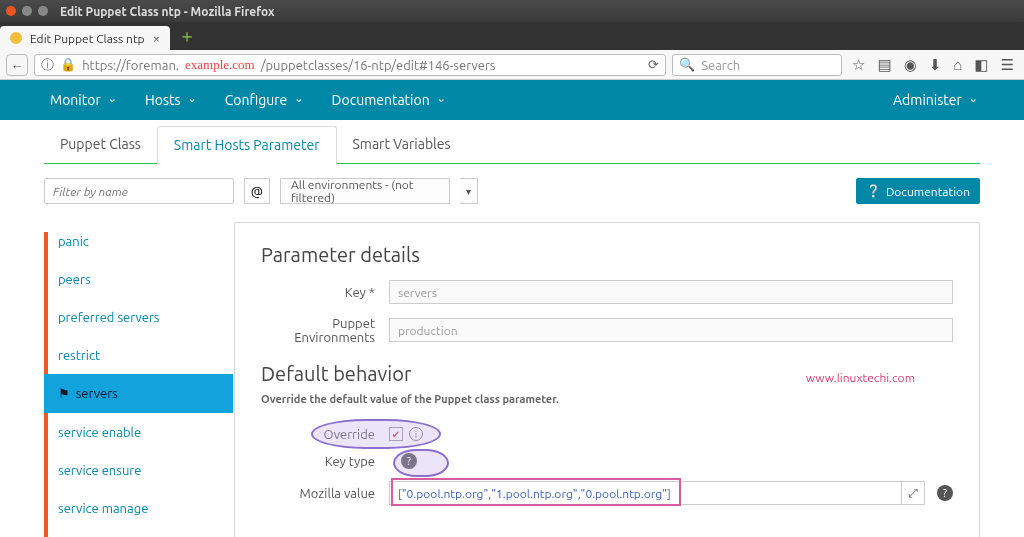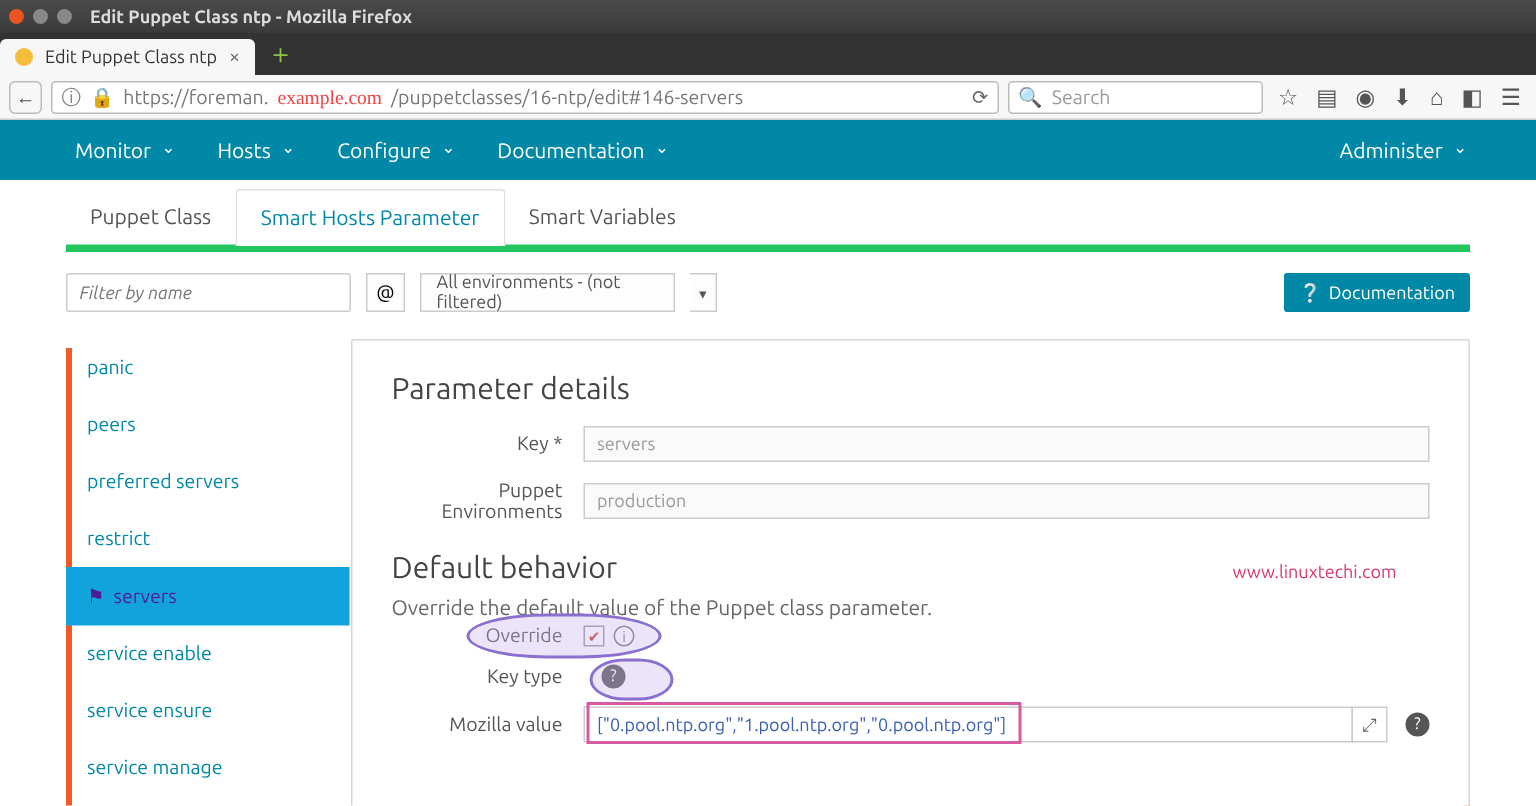--- a/index.html
+++ b/index.html
@@ -37,57 +37,57 @@
   .fm-nav .item { margin-right:28px; display:flex; align-items:center; gap:4px; cursor:pointer; }
   .fm-nav .spacer { flex:1; }
   .caret::after { content:"⌄"; font-size:11px; position:relative; top:-2px; margin-left:3px; }
 
   
   .content { position:absolute; top:40px; left:44px; right:44px; bottom:0; }
   .orange-edge { position:absolute; left:44px; top:152px; width:4px; height:380px; background:#f05a28; }
   .orange-edge-r { position:absolute; right:44px; top:152px; width:4px; height:380px; background:#f05a28; }
 
   
-  .tabs { display:flex; border-bottom:5px solid #22c55e; margin-top:6px; }
+  .tabs { display:flex; border-bottom:1px solid #22c55e; margin-top:6px; }
   .tabs .tab { padding:10px 16px; font-size:14px; color:#555; cursor:pointer; }
   .tabs .tab.active { color:#0088a6; border:1px solid #ddd; border-bottom:1px solid #fff; margin-bottom:-1px; background:#fff; border-radius:3px 3px 0 0; }
 
   
   .filter-row { display:flex; align-items:center; gap:10px; margin-top:14px; }
   .filter-input { width:190px; height:26px; border:1px solid #ccc; border-radius:2px; padding:0 8px; font-size:12px; font-style:italic; color:#999; background:#fff; }
   .at-btn { width:26px; height:26px; border:1px solid #ccc; display:flex; align-items:center; justify-content:center; font-size:13px; background:#fdfdfd; }
   .env-filter { border:1px solid #ccc; height:26px; display:flex; align-items:center; padding:0 10px; font-size:12px; background:#fdfdfd; width:170px; justify-content:space-between; color:#555; }
   .env-caret { width:18px; height:26px; border:1px solid #ccc; border-left:none; display:flex; align-items:center; justify-content:center; font-size:10px; color:#555; background:#fdfdfd; }
   .doc-btn { margin-left:auto; background:#0088a6; color:#fff; font-size:12px; padding:6px 10px; border-radius:2px; display:flex; align-items:center; gap:5px; }
 
   
   .split { display:flex; margin-top:18px; height:360px; }
   .sidebar { width:190px; border-right:1px solid transparent; }
   .sidebar .param { padding:12px 14px; font-size:13px; color:#0088a6; cursor:pointer; }
-  .sidebar .param.active { background:#12a3dd; color:#4c1d95; }
+  .sidebar .param.active { background:#12a3dd; color:#0f172a; }
   .flag { display:inline-block; margin-right:6px; }
 
   .detail { flex:1; border:1px solid #d5d5d5; border-radius:2px; padding:20px 26px 10px 26px; position:relative; background:#fff; overflow:hidden; }
   .sec-title { font-size:20px; color:#444; font-weight:400; margin-bottom:14px; }
-  .sec-sub { font-size:14px; color:#666; margin:-6px 0 4px 0; }
+  .sec-sub { font-size:11px; color:#666; margin:-6px 0 22px 0;font-weight:bold; }
   .form-row { display:flex; align-items:center; margin-bottom:12px; font-size:13px; }
   .form-row label { width:128px; text-align:right; padding-right:14px; color:#555; }
   .txt { flex:1; height:24px; border:1px solid #ccc; background:#fafafa; color:#999; padding:0 8px; font-size:12px; }
   .txt.white { background:#fff; color:#333; }
   .sel { flex:1; height:24px; border:1px solid #ccc; background:#fff; font-size:12px; padding:0 6px; color:#333; }
   .cb { width:14px; height:14px; border:1px solid #999; display:inline-flex; align-items:center; justify-content:center; background:#fff; font-size:10px; color:#c0392b; }
   .info-i { width:14px; height:14px; border-radius:50%; border:1px solid #777; color:#777; font-size:10px; display:inline-flex; align-items:center; justify-content:center; margin-left:6px; }
   .expand-btn { width:24px; height:24px; border:1px solid #ccc; display:flex; align-items:center; justify-content:center; font-size:12px; color:#666; margin-left:-1px; }
   .qmark { width:16px; height:16px; border-radius:50%; background:#555; color:#fff; font-size:11px; display:inline-flex; align-items:center; justify-content:center; margin-left:12px; }
 
   
   .hl { position:absolute; border:2px solid #8a6fcf; border-radius:50%/60%; background:rgba(200,180,240,0.35); pointer-events:none; }
   .hl-box { position:absolute; border:2px solid #d85aa0; pointer-events:none; }
 
-  .watermark { position:absolute; right:48px; top:148px; color:#d83a6a; font-size:12px; }
+  .watermark { position:absolute; right:64px; top:148px; color:#d83a6a; font-size:12px; }
 </style>
 </head>
 <body>
 
 <div class="window-bar">
   <span class="win-btn win-close"></span>
   <span class="win-btn win-dim"></span>
   <span class="win-btn win-dim"></span>
   <span class="window-title">Edit Puppet Class ntp - Mozilla Firefox</span>
 </div>

